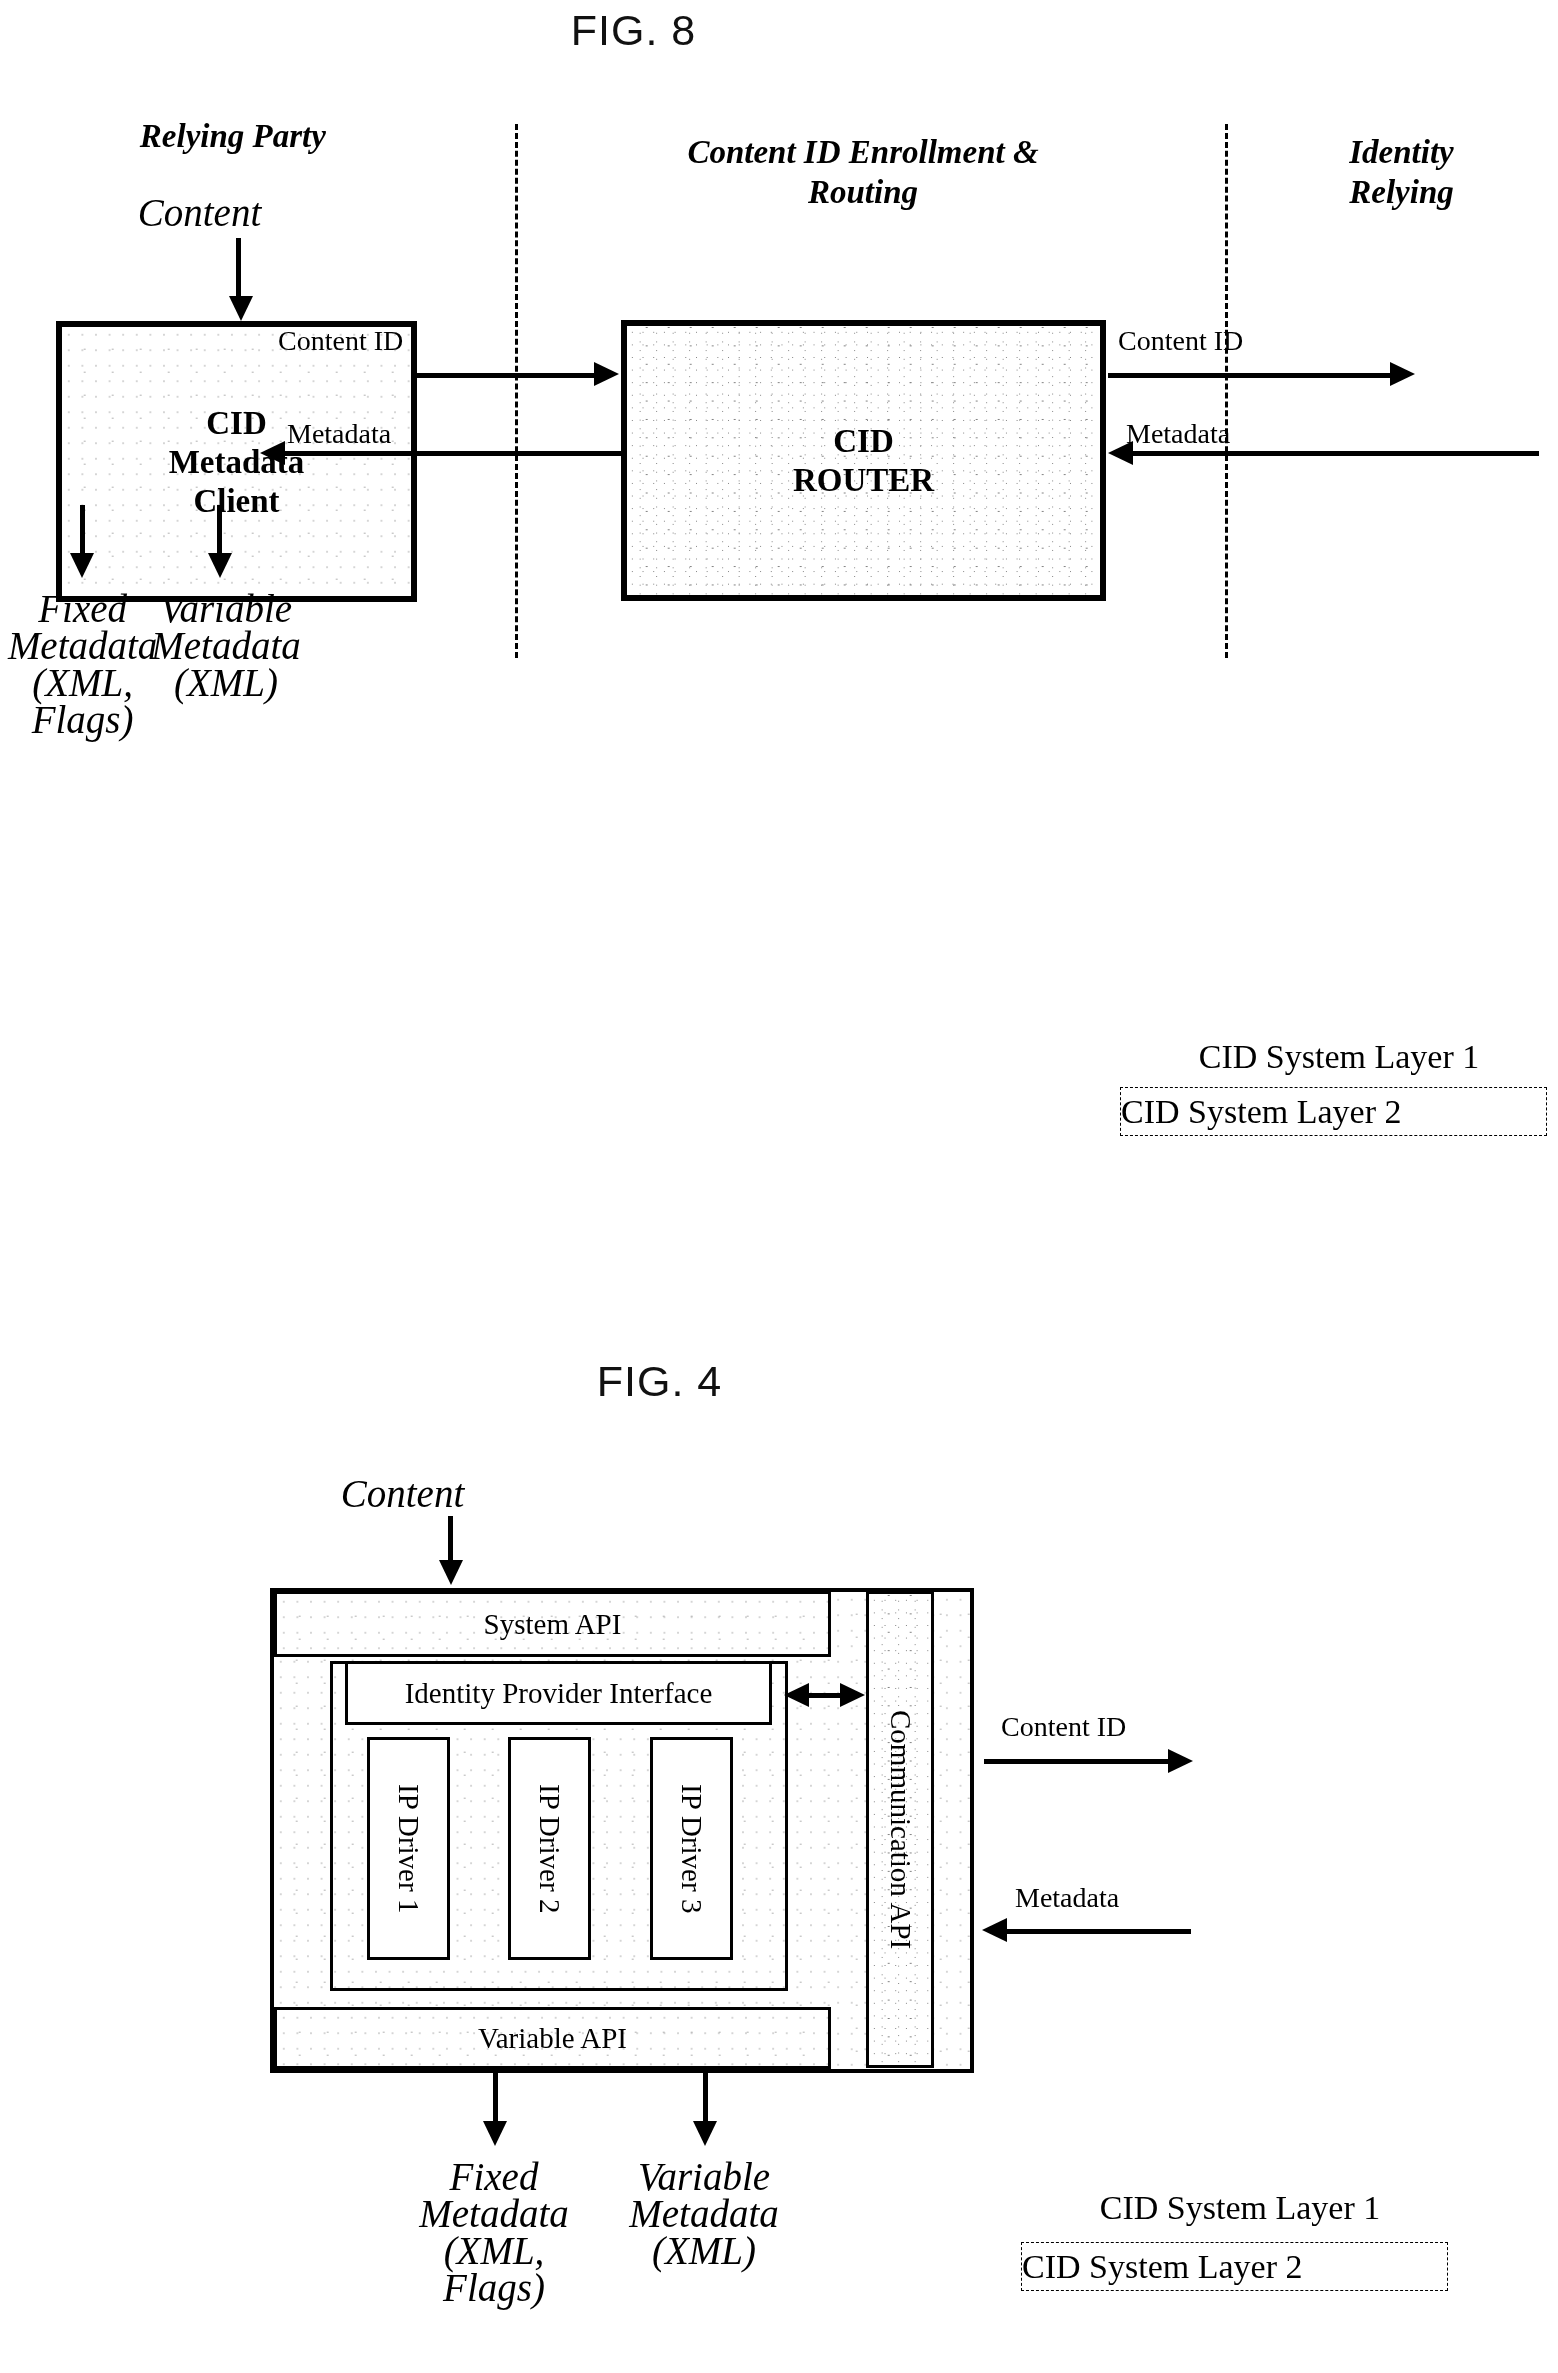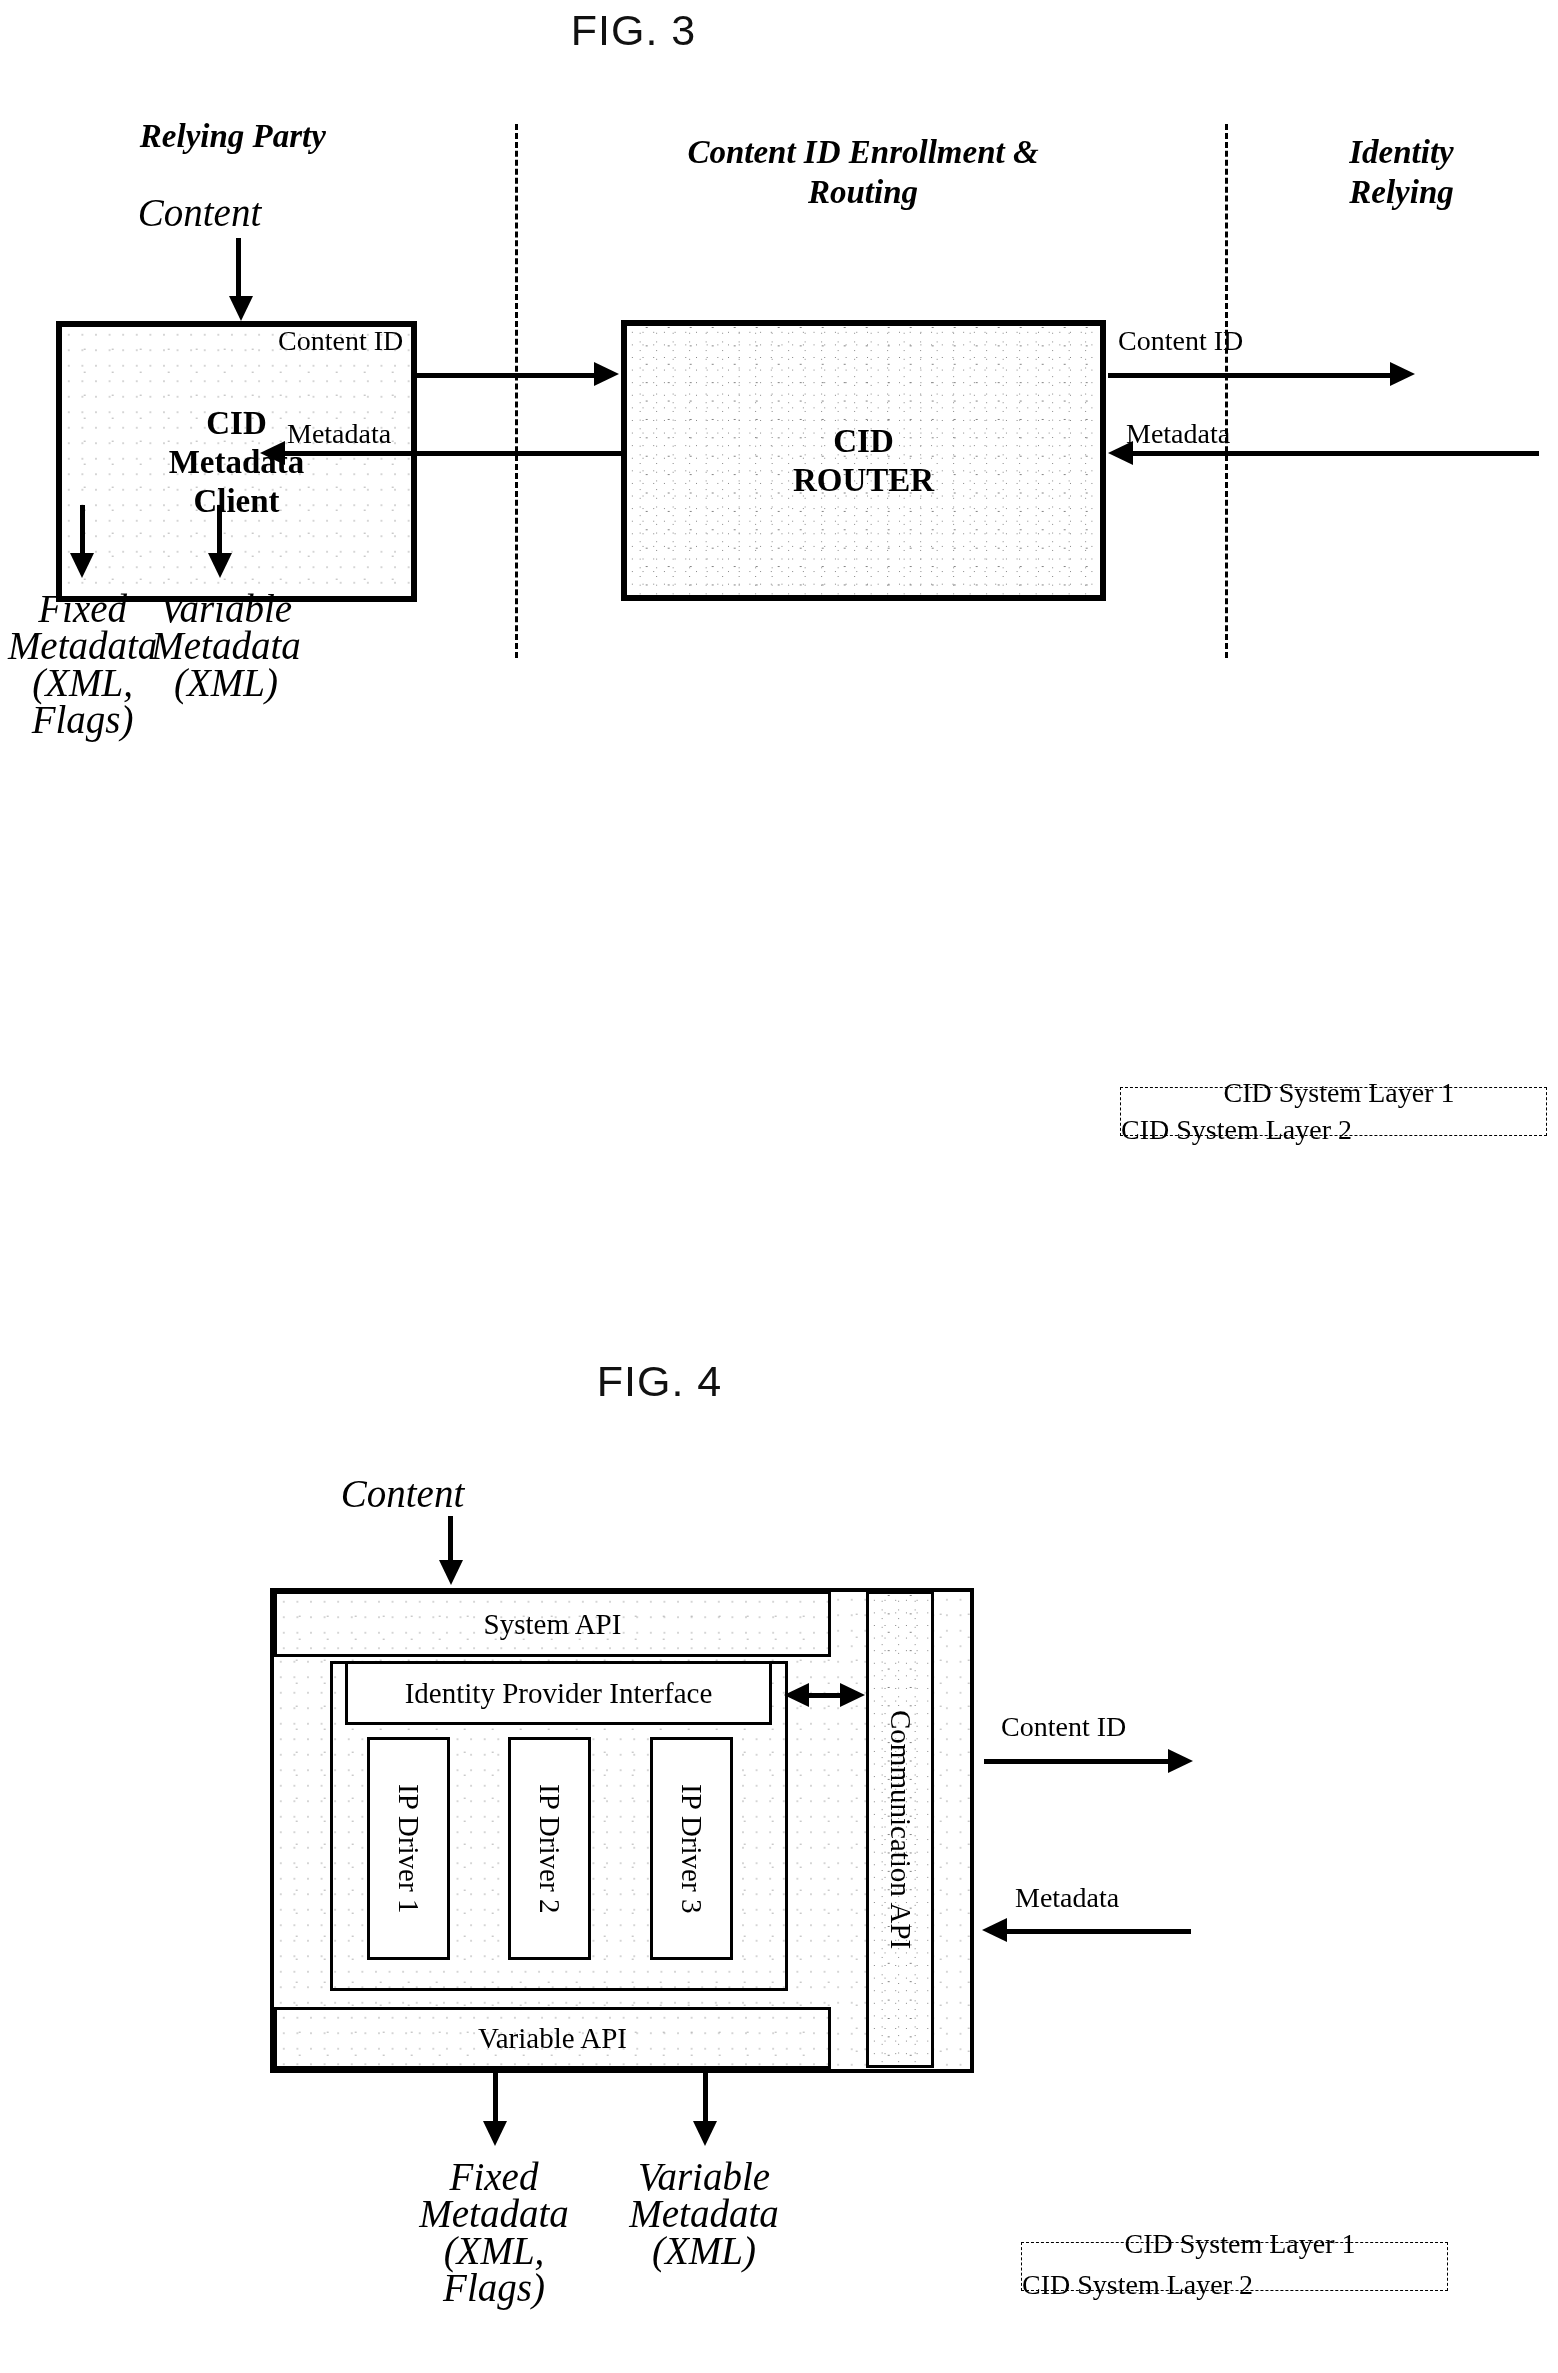--- a/index.html
+++ b/index.html
@@ -111,25 +111,24 @@
   }
   .head-d {
     position: absolute; width: 0; height: 0;
     border-left: 12.6px solid transparent;
     border-right: 12.6px solid transparent;
     border-top: 25px solid #000;
   }
 
   
   .legend-text {
-    font-size: 28px;
+    font-size: 34px;
     line-height: 33px;
     text-align: center;
     white-space: nowrap;
-    margin-top: 36px;
   }
   .legend-box-dashed {
     border: 1.9px dashed #000;
     box-sizing: border-box;
     display: flex;
     align-items: center;
     justify-content: flex-start;
   }
 
   
@@ -155,21 +154,21 @@
     background: #fff;
     position: absolute;
     display: flex;
     align-items: center;
     justify-content: center;
   }
 </style>
 </head>
 <body>
 
-<div class="abs fig-caption" style="left:488px; top:5.8px; width:291px;">FIG. 3</div>
+<div class="abs fig-caption" style="left:488px; top:5.8px; width:291px;">FIG. 8</div>
 
 <div class="abs lane-divider" style="left:515px; top:124px; height:534px;"></div>
 <div class="abs lane-divider" style="left:1225px; top:124px; height:534px;"></div>
 
 <div class="abs lane-header" style="left:19.4px; top:116px; width:427px;">Relying Party</div>
 <div class="abs lane-header" style="left:543px; top:132px; width:640px; white-space:pre-line;">Content ID Enrollment &amp;
 Routing</div>
 <div class="abs lane-header" style="left:1261px; top:132px; width:281px; white-space:pre-line;">Identity
 Relying</div>
 

